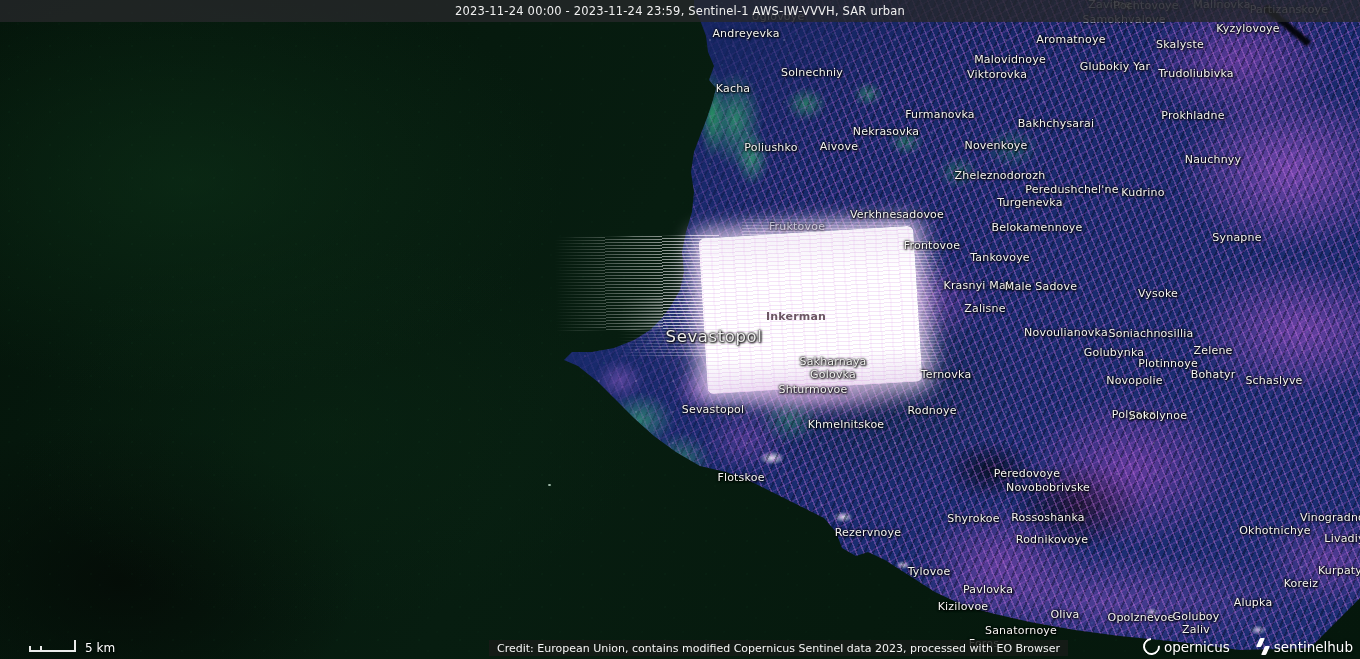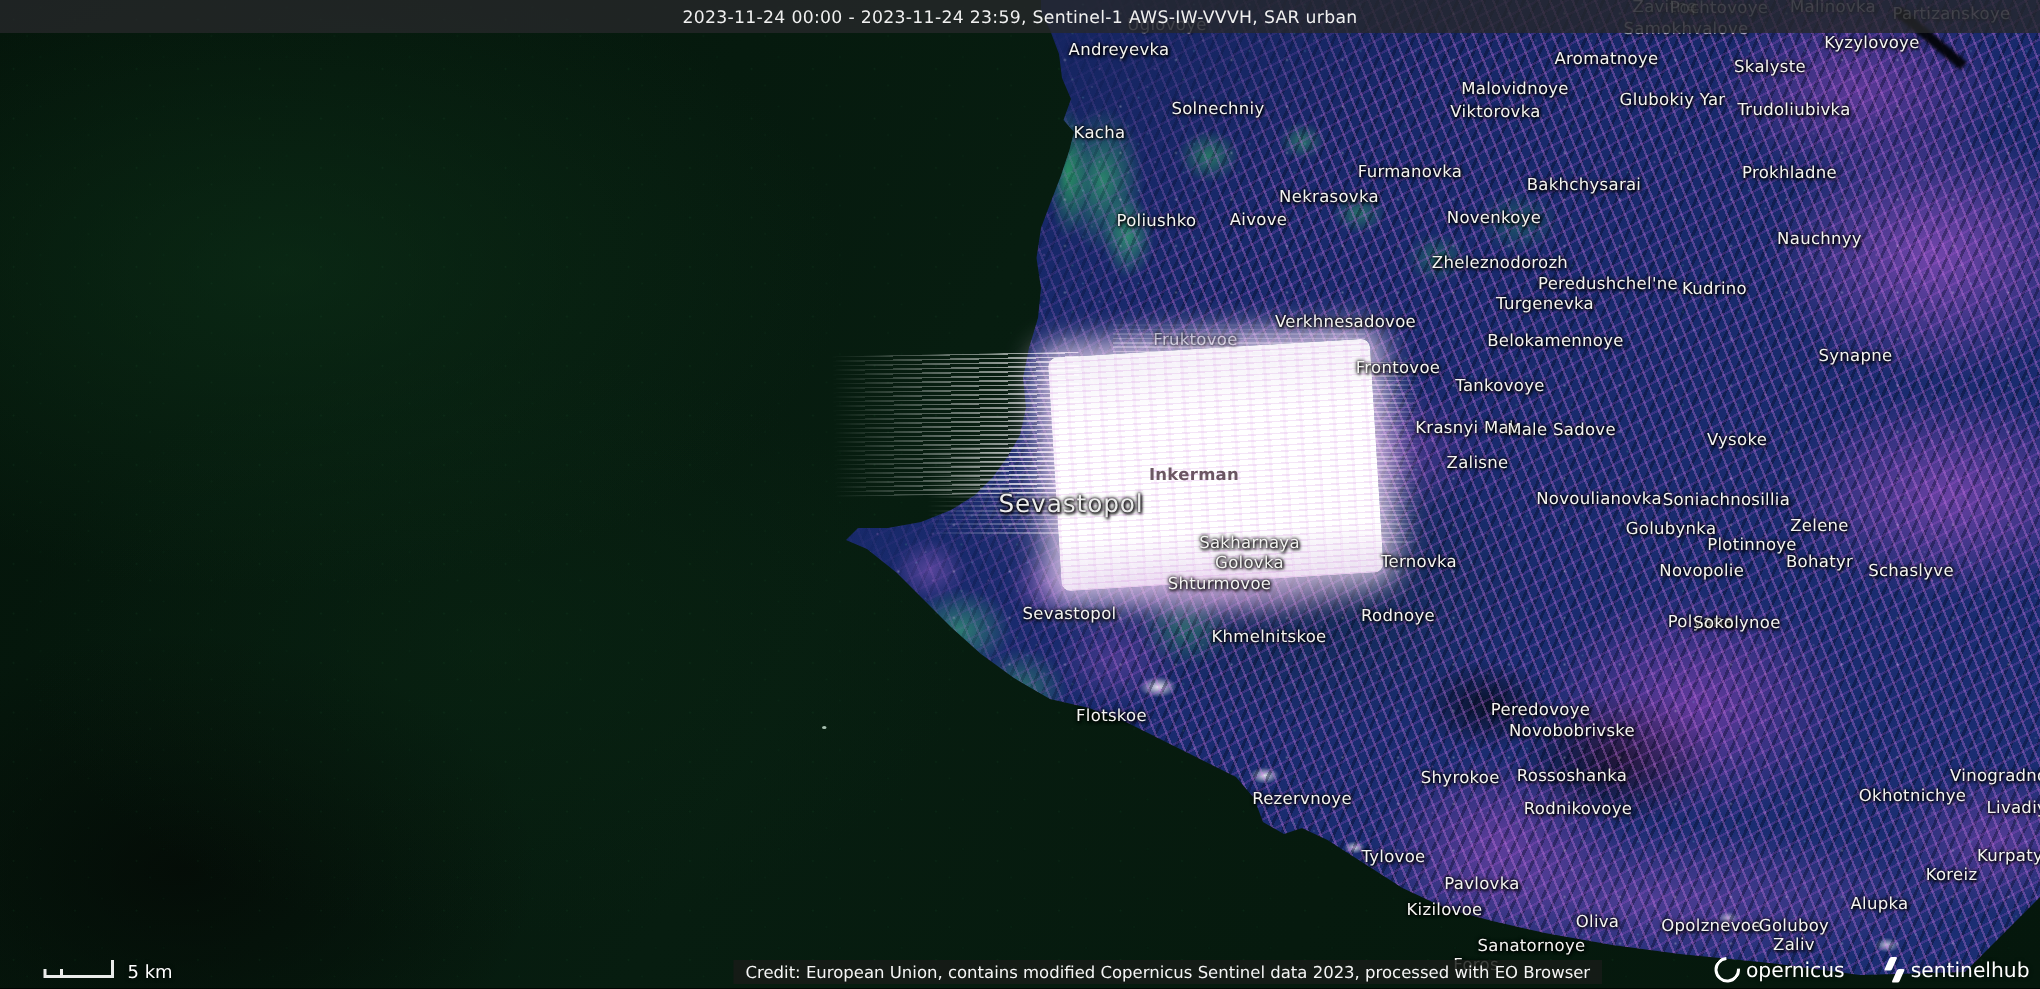--- a/index.html
+++ b/index.html
@@ -160,21 +160,21 @@
   <div class="streaks right"></div>
   <div class="blob-core"></div>
   <div class="fringe-bottom"></div>
 
   <div class="labels">
       <div class="lbl dim" style="left: 778px; top: 17px;">Uglovoye</div>
       <div class="lbl dim" style="left: 1110px; top: 5px;">Zavitne</div>
       <div class="lbl dim" style="left: 1129px; top: 7px;">+</div>
       <div class="lbl dim" style="left: 1146px; top: 6px;">Pochtovoye</div>
       <div class="lbl dim" style="left: 1222px; top: 5px;">Malinovka</div>
-      <div class="lbl dim" style="left: 1289px; top: 10px; margin-left: 12px;">Partizanskoye</div>
+      <div class="lbl dim" style="left: 1289px; top: 10px;">Partizanskoye</div>
       <div class="lbl dim" style="left: 1124px; top: 20px;">Samokhvalove</div>
       <div class="lbl" style="left: 1248px; top: 29px;">Kyzylovoye</div>
       <div class="lbl" style="left: 746px; top: 34px;">Andreyevka</div>
       <div class="lbl" style="left: 1071px; top: 40px;">Aromatnoye</div>
       <div class="lbl" style="left: 1010px; top: 60px;">Malovidnoye</div>
       <div class="lbl" style="left: 1180px; top: 45px;">Skalyste</div>
       <div class="lbl" style="left: 812px; top: 73px;">Solnechniy</div>
       <div class="lbl" style="left: 997px; top: 75px;">Viktorovka</div>
       <div class="lbl" style="left: 1115px; top: 67px;">Glubokiy Yar</div>
       <div class="lbl" style="left: 1196px; top: 74px;">Trudoliubivka</div>

